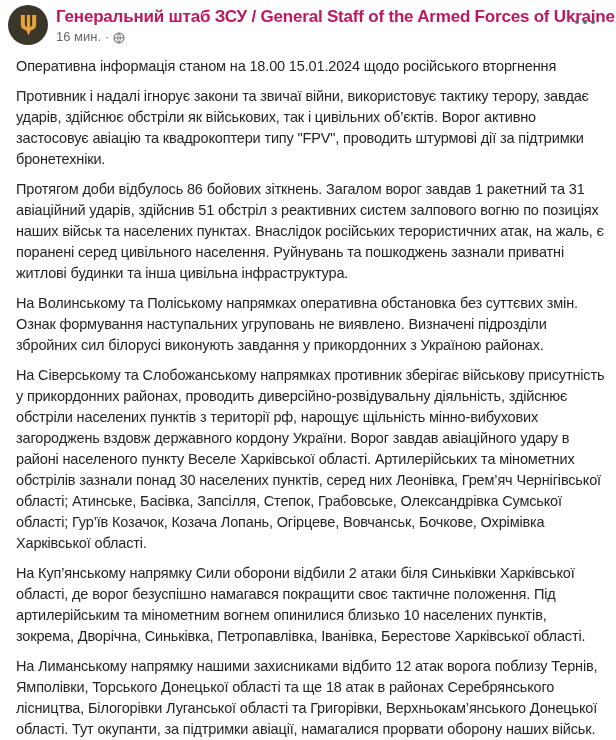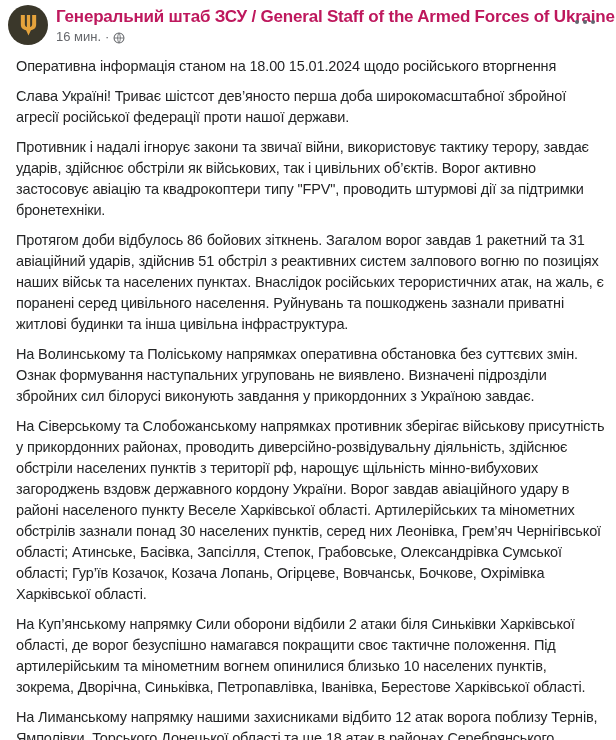--- a/index.html
+++ b/index.html
@@ -134,22 +134,21 @@
           <circle cx="11" cy="3" r="2" fill="#606770"></circle>
           <circle cx="19" cy="3" r="2" fill="#606770"></circle>
         </svg>
       </span>
     </div>
 
   </div>
 
   <div class="body-text">
       <p>Оперативна інформація станом на 18.00 15.01.2024 щодо російського вторгнення</p>
-      <p>Слава Україні! Триває шістсот дев’яносто перша доба широкомасштабної збройної агресії російської федерації проти нашої держави.</p>
       <p>Противник і надалі ігнорує закони та звичаї війни, використовує тактику терору, завдає ударів, здійснює обстріли як військових, так і цивільних об’єктів. Ворог активно застосовує авіацію та квадрокоптери типу "FPV", проводить штурмові дії за підтримки бронетехніки.</p>
       <p>Протягом доби відбулось 86 бойових зіткнень. Загалом ворог завдав 1 ракетний та 31 авіаційний ударів, здійснив 51 обстріл з реактивних систем залпового вогню по позиціях наших військ та населених пунктах. Внаслідок російських терористичних атак, на жаль, є поранені серед цивільного населення. Руйнувань та пошкоджень зазнали приватні житлові будинки та інша цивільна інфраструктура.</p>
-      <p>На Волинському та Поліському напрямках оперативна обстановка без суттєвих змін. Ознак формування наступальних угруповань не виявлено. Визначені підрозділи збройних сил білорусі виконують завдання у прикордонних з Україною завдає.</p>
+      <p>На Волинському та Поліському напрямках оперативна обстановка без суттєвих змін. Ознак формування наступальних угруповань не виявлено. Визначені підрозділи збройних сил білорусі виконують завдання у прикордонних з Україною районах.</p>
       <p>На Сіверському та Слобожанському напрямках противник зберігає військову присутність у прикордонних районах, проводить диверсійно-розвідувальну діяльність, здійснює обстріли населених пунктів з території рф, нарощує щільність мінно-вибухових загороджень вздовж державного кордону України. Ворог завдав авіаційного удару в районі населеного пункту Веселе Харківської області. Артилерійських та мінометних обстрілів зазнали понад 30 населених пунктів, серед них Леонівка, Грем’яч Чернігівської області; Атинське, Басівка, Запсілля, Степок, Грабовське, Олександрівка Сумської області; Гур’їв Козачок, Козача Лопань, Огірцеве, Вовчанськ, Бочкове, Охрімівка Харківської області.</p>
       <p>На Куп’янському напрямку Сили оборони відбили 2 атаки біля Синьківки Харківської області, де ворог безуспішно намагався покращити своє тактичне положення. Під артилерійським та мінометним вогнем опинилися близько 10 населених пунктів, зокрема, Дворічна, Синьківка, Петропавлівка, Іванівка, Берестове Харківської області.</p>
       <p>На Лиманському напрямку нашими захисниками відбито 12 атак ворога поблизу Тернів, Ямполівки, Торського Донецької області та ще 18 атак в районах Серебрянського лісництва, Білогорівки Луганської області та Григорівки, Верхньокам’янського Донецької області. Тут окупанти, за підтримки авіації, намагалися прорвати оборону наших військ. Від ворожих артилерійських та мінометних обстрілів постраждали близько 15 населених пунктів, серед них Невське, Білогорівка Луганської області та Торське, Серебрянка, Верхньокам’янське, Спірне, Роздолівка Донецької області.</p>
     </div>
 
 </div>
 
 </body></html>

